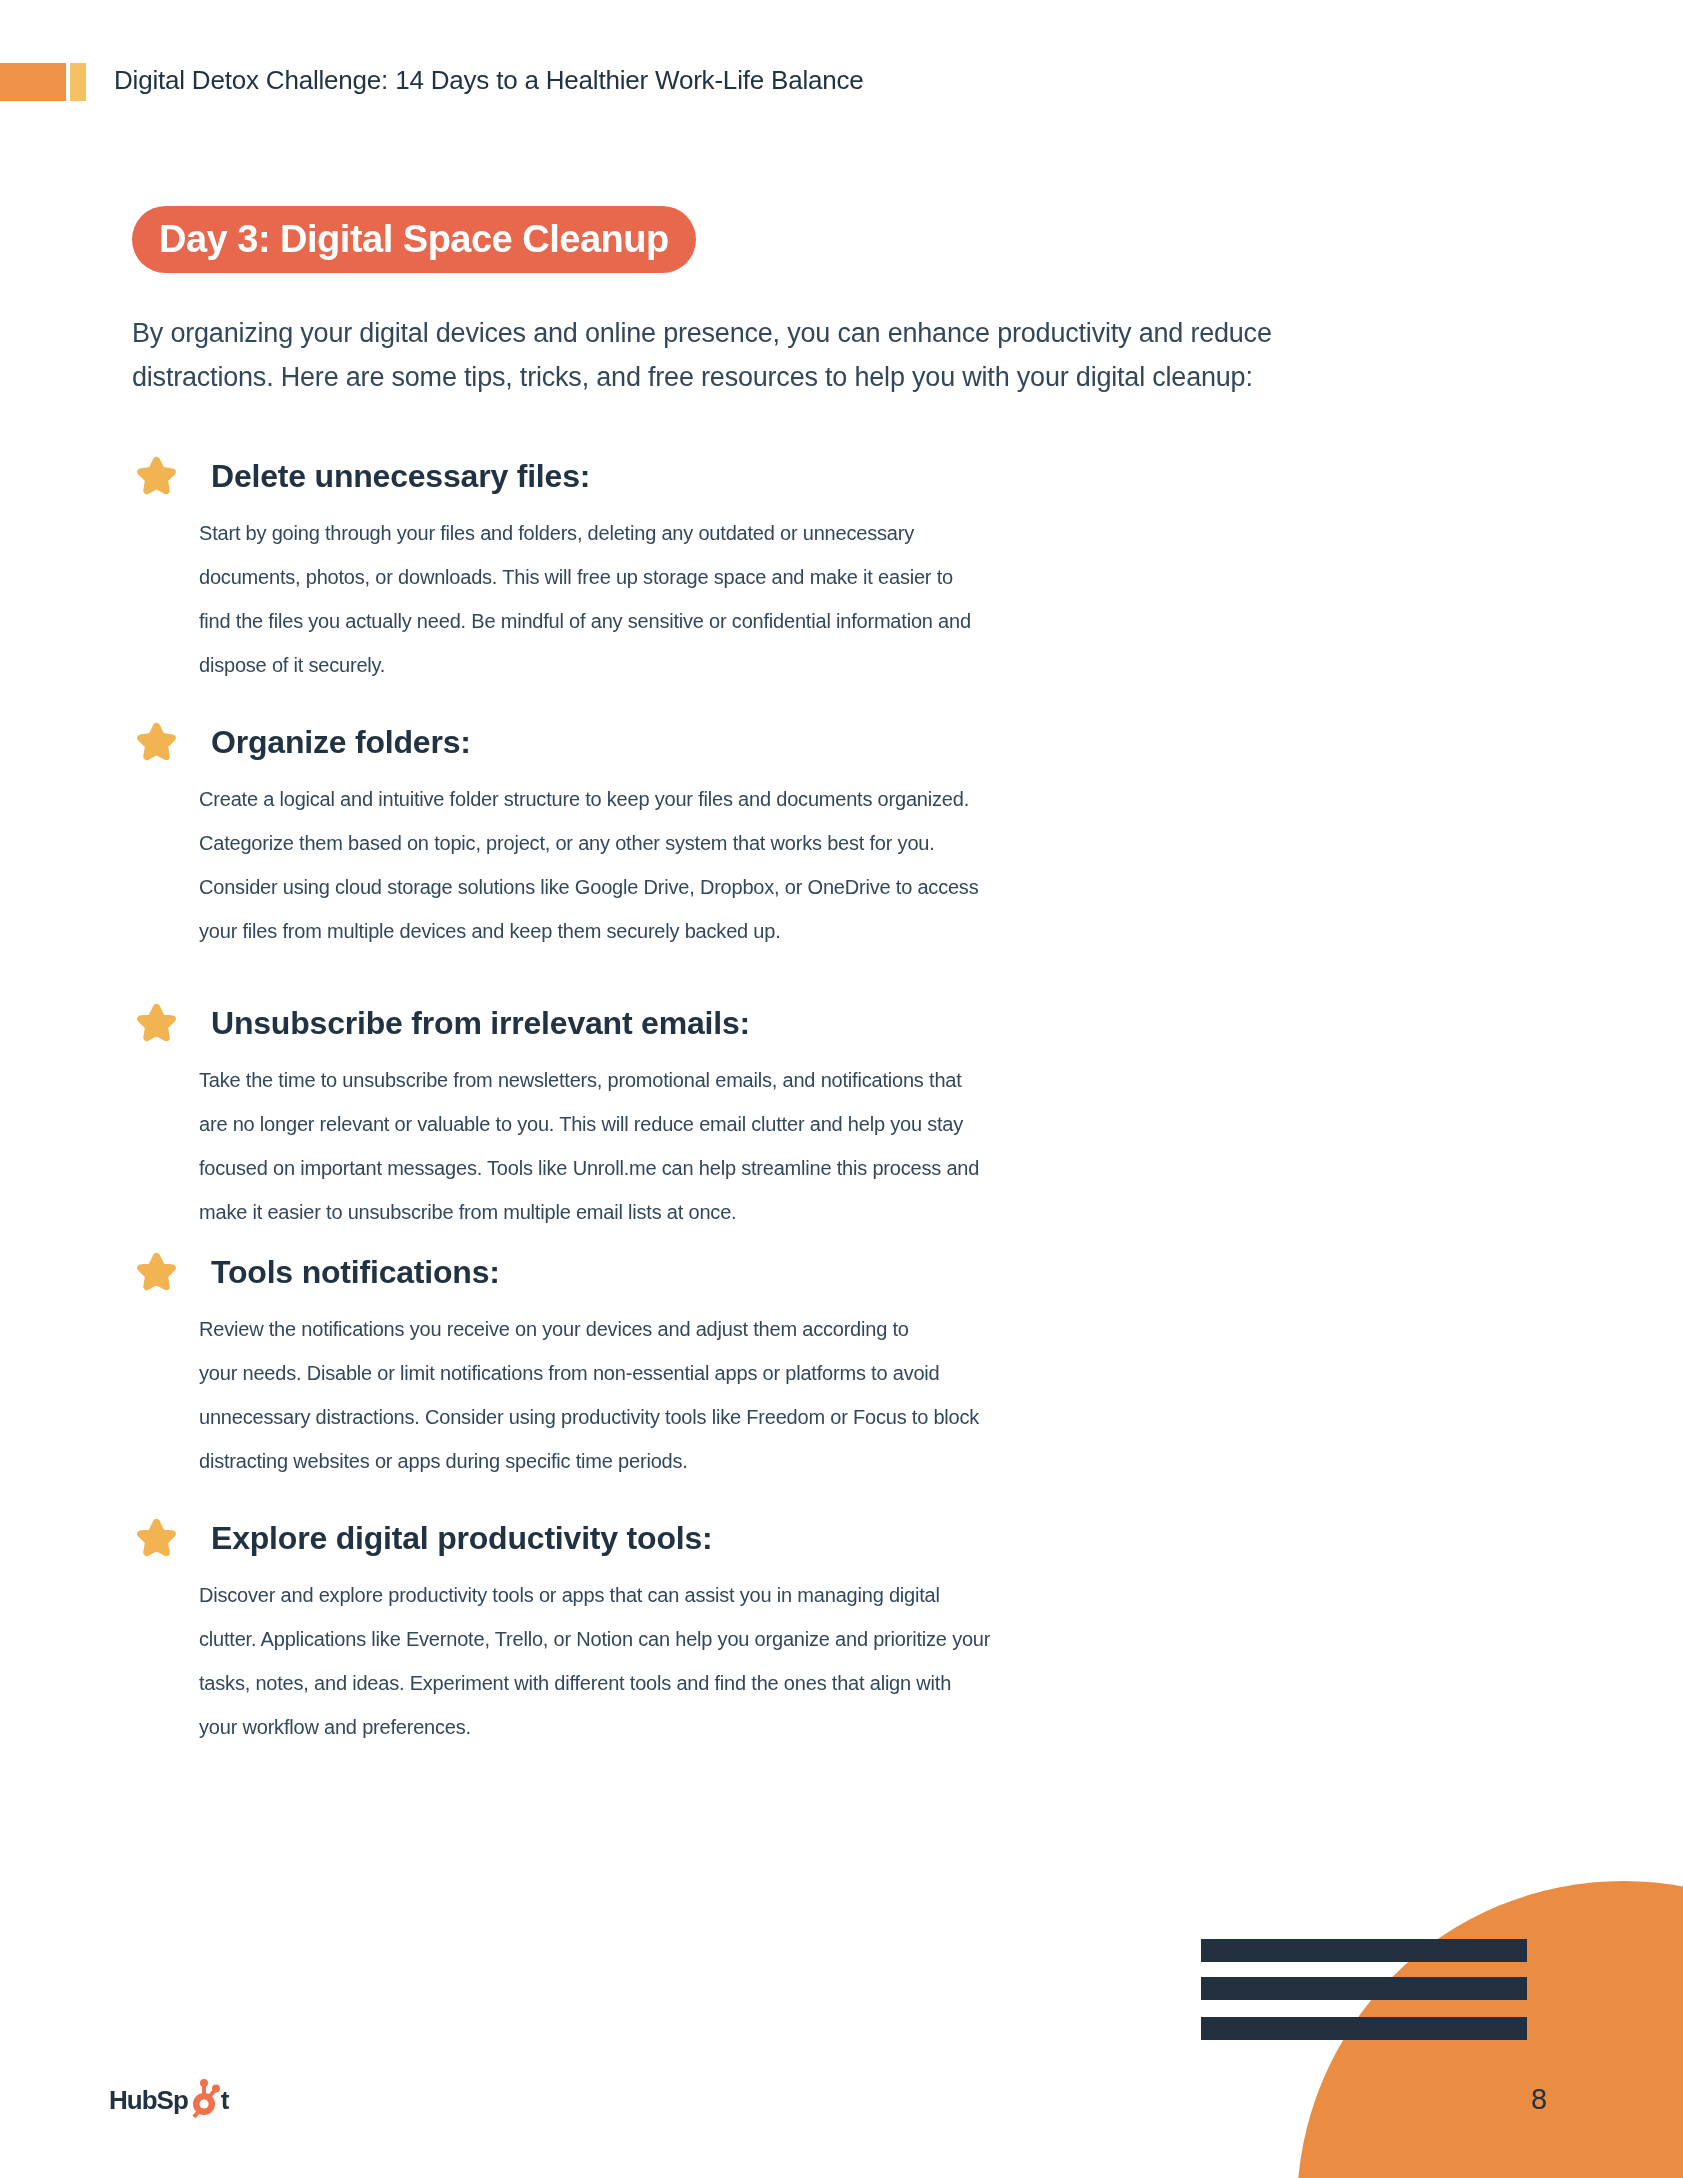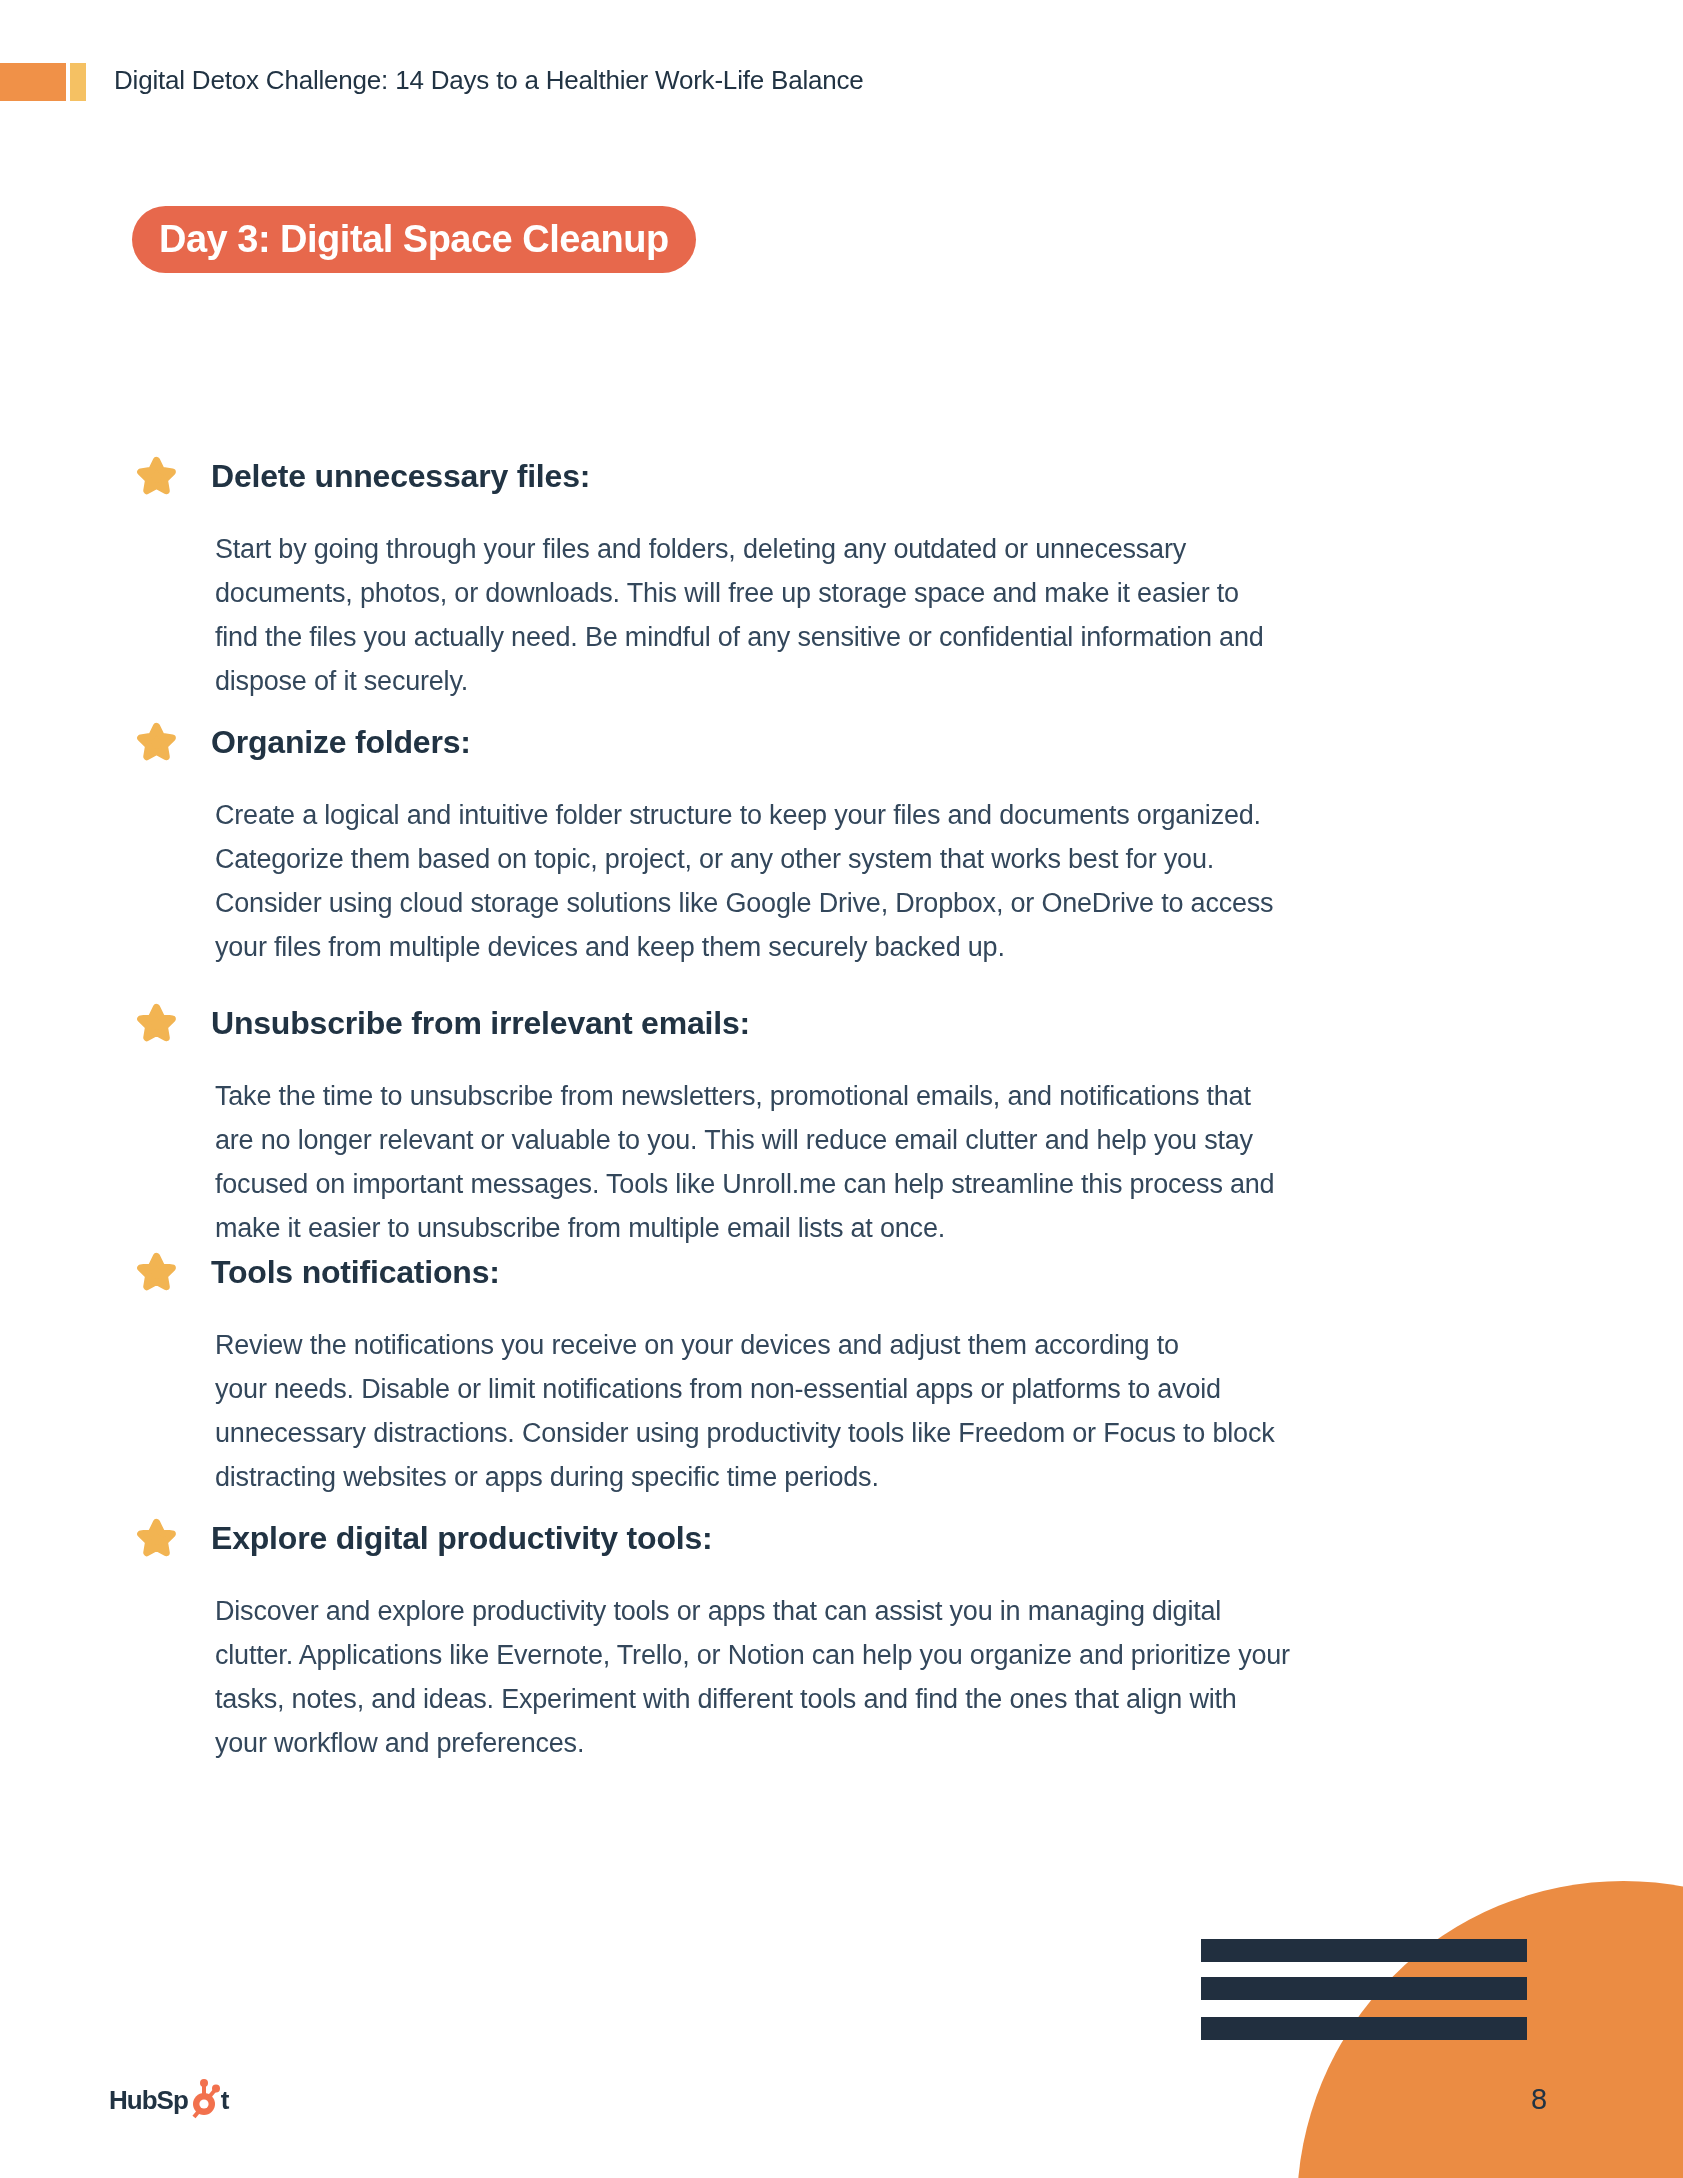--- a/index.html
+++ b/index.html
@@ -27,22 +27,22 @@
     white-space:pre-line;letter-spacing:-0.2px;
   }
   
   .tip{position:absolute;left:0;width:1355px;height:259px;}
   .tip .star{position:absolute;left:135px;top:0;width:43px;height:43px;display:block;}
   .tip h3{
     position:absolute;left:211px;top:0;margin:0;font-size:32px;line-height:42px;
     font-weight:bold;color:#213343;letter-spacing:-0.2px;white-space:nowrap;
   }
   .tip p{
-    position:absolute;left:199px;top:56px;margin:16px;width:1406px;
-    font-size:27px;line-height:44px;color:#33475B;
+    position:absolute;left:199px;top:56px;margin:0;width:1406px;
+    font-size:20px;line-height:44px;color:#33475B;
     white-space:pre-line;letter-spacing:-0.2px;
   }
   
   .deco-circle{
     position:absolute;left:1297px;top:1881px;width:653px;height:653px;
     border-radius:50%;background:#EB8C43;
   }
   .deco-bar{position:absolute;left:1201px;width:326px;height:23px;background:#212F3F;}
   .bar1{top:1939px}.bar2{top:1977px}.bar3{top:2017px}
   .page-number{position:absolute;left:1531px;top:2083px;font-size:29px;color:#213343;}
@@ -59,20 +59,22 @@
 <div class="page">
 
   <div class="sq1"></div>
   <div class="sq2"></div>
   <div class="doc-title">Digital Detox Challenge: 14 Days to a Healthier Work-Life Balance</div>
 
   <div class="badge">
     <span>Day 3: Digital Space Cleanup</span>
   </div>
 
+  <div class="intro">By organizing your digital devices and online presence, you can enhance productivity and reduce
+distractions. Here are some tips, tricks, and free resources to help you with your digital cleanup:</div>
 
   <section class="tip" style="top:455px">
     <span class="star">
       <svg viewBox="0 0 24 24" width="43" height="43">
           <path d="M12 3l2.7 5.6 6.1.9-4.4 4.3 1 6.1-5.4-2.9-5.4 2.9 1-6.1-4.4-4.3 6.1-.9z" fill="#F2B452" stroke="#F2B452" stroke-width="4" stroke-linejoin="round"></path>
         </svg>
     </span>
     <h3>Delete unnecessary files:</h3>
     <p>Start by going through your files and folders, deleting any outdated or unnecessary
 documents, photos, or downloads. This will free up storage space and make it easier to

